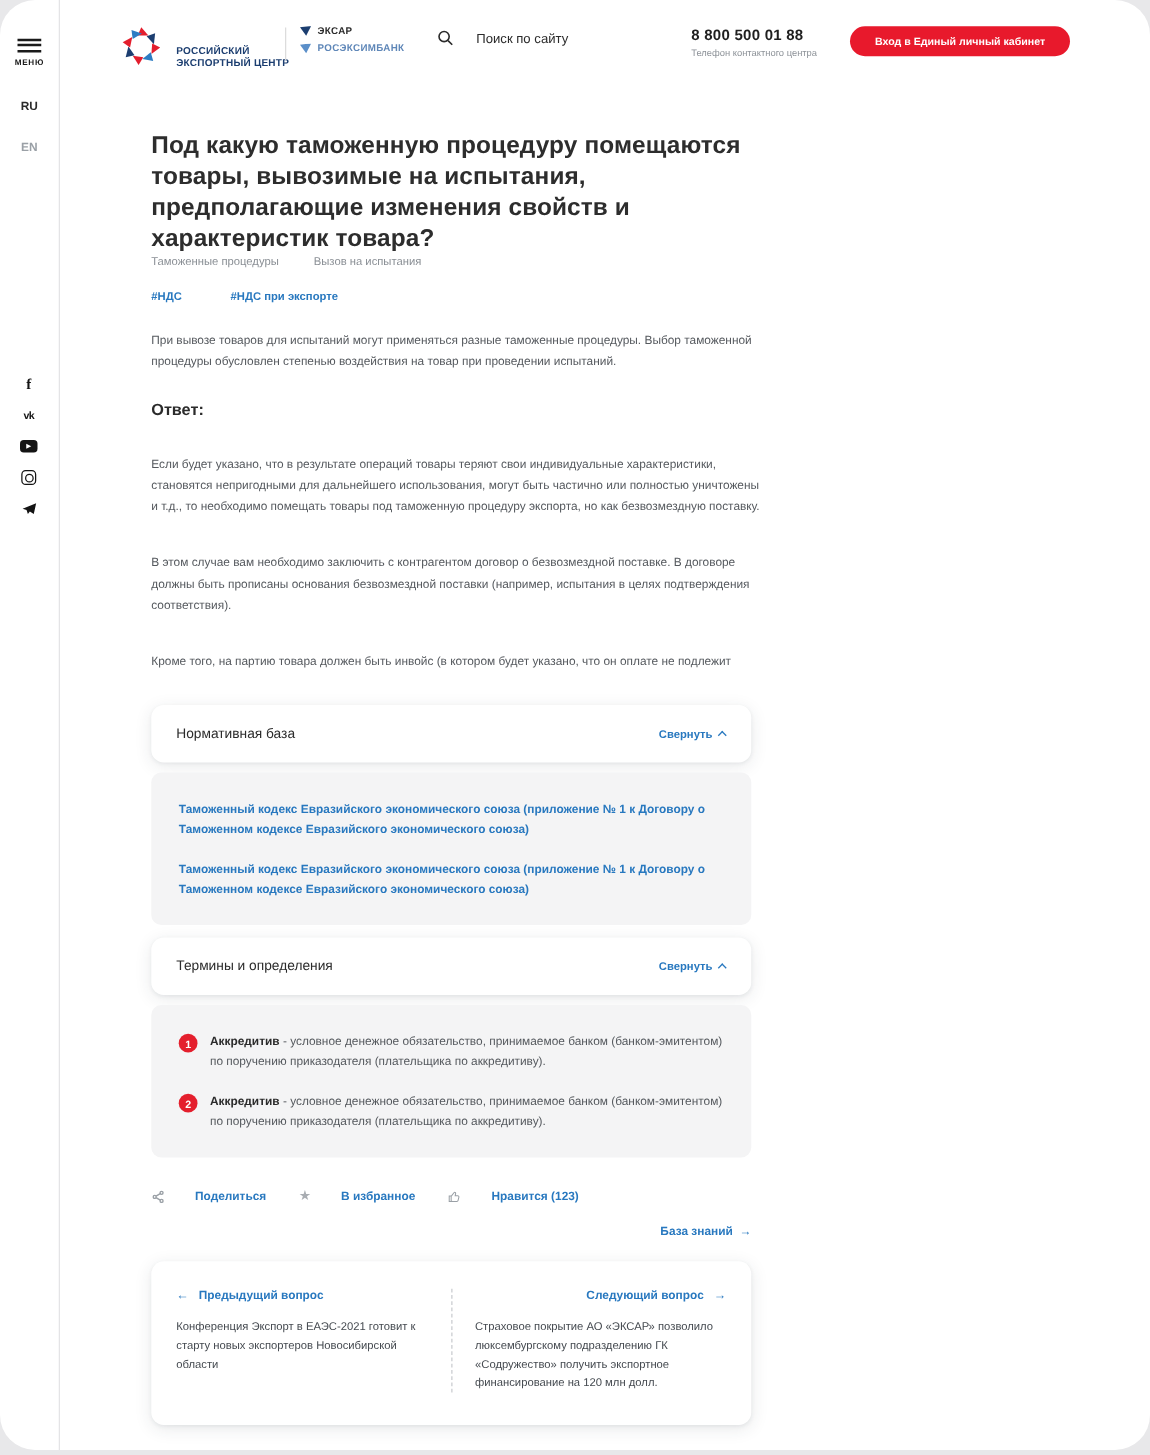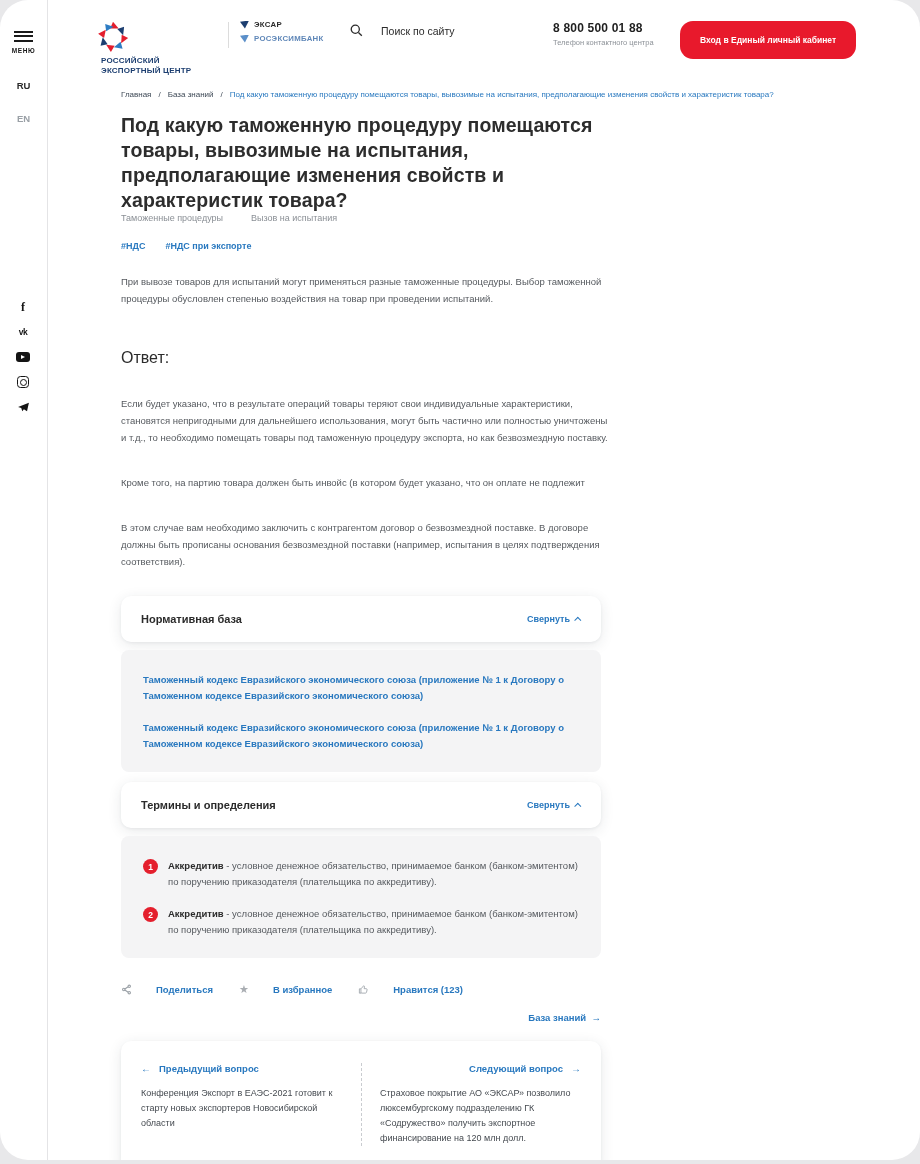--- a/index.html
+++ b/index.html
@@ -19,57 +19,57 @@
   .soc.fb { font-family:"Liberation Serif", serif; font-weight:bold; font-size:12px; }
   .soc.vk { font-weight:bold; font-size:8.5px; letter-spacing:-.5px; }
   .yt-box { width:14px; height:10px; background:#141414; border-radius:3px; position:relative; }
   .yt-box:after { content:""; position:absolute; left:5px; top:2.7px; border-left:4px solid #fff; border-top:2.4px solid transparent; border-bottom:2.4px solid transparent; }
   .ig-box { width:12px; height:12px; border:1.6px solid #141414; border-radius:3.5px; position:relative; }
   .ig-box:after { content:""; position:absolute; left:1.8px; top:1.8px; width:5px; height:5px; border:1.5px solid #141414; border-radius:50%; }
 
   
   .main { position:absolute; left:48px; top:0; right:0; bottom:0; }
   .hdr { position:relative; height:62px; }
-  .logo-wrap { position:absolute; left:45px; top:18px; display:flex; align-items:flex-start; cursor:pointer;flex-direction:column; }
+  .logo-wrap { position:absolute; left:45px; top:18px; display:flex; align-items:flex-end; cursor:pointer; }
   .logo-text { margin-left:8px; font-size:8px; font-weight:bold; color:#1c3e70; line-height:10px; letter-spacing:.2px; }
   .hdr-div { position:absolute; left:180px; top:22px; width:1px; height:26px; background:#dcdcdc; }
   .banks { position:absolute; left:192px; top:20px; }
   .bank-row { display:flex; align-items:center; margin-bottom:5px; cursor:pointer; }
   .flag { width:9px; height:8px; margin-right:5px; }
   .flag.navy { background:#1c3e70; clip-path:polygon(0 15%, 100% 0, 55% 100%); }
   .flag.blue { background:#5b8fc9; clip-path:polygon(0 15%, 100% 0, 55% 100%); }
   .bank-name { font-size:7.8px; font-weight:bold; color:#2b2b2b; letter-spacing:.3px; }
   .bank-name.blue { color:#5f87b8; }
   .search { position:absolute; left:302px; top:24px; display:flex; align-items:center; cursor:pointer; }
   .search input { border:none; outline:none; background:transparent; font-family:"Liberation Sans",sans-serif; font-size:10.5px; font-weight:normal; color:#2b2b2b; margin-left:18px; width:110px; }
   .search input::placeholder { color:#2b2b2b; opacity:1; }
   .phone-wrap { position:absolute; left:505px; top:21px; }
   .phone-num { font-size:12px; font-weight:bold; color:#1f1f1f; letter-spacing:.2px; }
   .phone-cap { font-size:7.5px; color:#8d9298; margin-top:3px; }
-  .login-btn { position:absolute; left:632px; top:21px; height:38px; padding:0 20px; background:#e8192c; color:#fff; font-size:8.5px; font-weight:bold; border:none; border-radius:13px; display:flex; align-items:center; cursor:pointer; font-family:"Liberation Sans",sans-serif; }
+  .login-btn { position:absolute; left:632px; top:21px; height:24px; padding:0 20px; background:#e8192c; color:#fff; font-size:8.5px; font-weight:bold; border:none; border-radius:13px; display:flex; align-items:center; cursor:pointer; font-family:"Liberation Sans",sans-serif; }
 
   
   .content { padding:28px 0 0 73px; width:553px; }
   .crumbs { font-size:8px; color:#3e4956; white-space:nowrap; }
   .crumbs .sep { margin:0 7px; color:#3e4956; }
   .crumbs .cur { color:#2878bf; cursor:pointer; }
   .crumb-link { cursor:pointer; }
   h1.title { margin-top:14px; width:490px; font-size:19.5px; line-height:25px; color:#2d2d2d; letter-spacing:.1px; }
   .tags { margin-top:0; display:flex; gap:28px; }
   .tag { font-size:9px; color:#8a8f95; }
-  .hashtags { margin-top:18px; display:flex; gap:20px; }
+  .hashtags { margin-top:18px; display:flex; gap:39px; }
   .hashtag { font-size:9px; font-weight:bold; color:#2878bf; cursor:pointer; }
   .para { margin-top:28px; width:490px; font-size:9.5px; line-height:17px; color:#55595e; }
   .para.intro { margin-top:22px; }
-  .answer-label { margin-top:42px; font-size:16px; font-weight:normal; color:#2b2b2b; }
+  .answer-label { margin-top:22px; font-size:13px; font-weight:bold; color:#2b2b2b; }
 
   
   .acc-card { margin-top:26px; width:480px; background:#fff; border-radius:10px; box-shadow:0 3px 14px rgba(40,50,60,.10), 0 1px 3px rgba(40,50,60,.06); padding:17px 20px; display:flex; align-items:center; justify-content:space-between; }
   .acc-card.second { margin-top:10px; }
-  .acc-title { font-size:11px; font-weight:bold; color:#2b2b2b; }
+  .acc-title { font-size:11px; font-weight:normal; color:#2b2b2b; }
   .collapse { display:flex; align-items:center; gap:6px; cursor:pointer; }
   .collapse-label { font-size:9px; font-weight:bold; color:#2878bf; }
   .chev-up { width:5px; height:5px; border-left:1.5px solid #2878bf; border-top:1.5px solid #2878bf; transform:rotate(45deg) translateY(1px); }
   .acc-body { margin-top:8px; width:480px; background:#f4f4f5; border-radius:8px; padding:22px 22px 20px 22px; }
   .law-link { font-size:9.5px; line-height:16px; font-weight:bold; color:#2878bf; cursor:pointer; width:430px; }
   .law-link + .law-link { margin-top:16px; }
   .term-item { display:flex; gap:10px; width:440px; }
   .term-item + .term-item { margin-top:16px; }
   .term-badge { flex:0 0 auto; width:15px; height:15px; border-radius:50%; background:#e41f2d; color:#fff; font-size:8.5px; font-weight:bold; display:flex; align-items:center; justify-content:center; margin-top:1px; }
   .term-text { font-size:9.5px; line-height:16px; color:#55595e; }
@@ -170,43 +170,40 @@
       </div>
       <div class="phone-wrap">
         <div class="phone-num">8 800 500 01 88</div>
         <div class="phone-cap">Телефон контактного центра</div>
       </div>
       <button class="login-btn">Вход в Единый личный кабинет</button>
     </header>
 
     <div class="content">
 
-      <nav class="crumbs">
-        <span class="crumb-link">Главная</span><span class="sep">/</span><span class="crumb-link">База знаний</span><span class="sep">/</span><span class="cur">Под какую таможенную процедуру помещаются товары, вывозимые на испытания, предполагающие изменения свойств и характеристик товара?</span>
-      </nav>
 
       <h1 class="title">Под какую таможенную процедуру помещаются товары, вывозимые на испытания, предполагающие изменения свойств и характеристик товара?</h1>
 
       <div class="tags">
         <span class="tag">Таможенные процедуры</span>
         <span class="tag">Вызов на испытания</span>
       </div>
 
       <div class="hashtags">
         <span class="hashtag">#НДС</span>
         <span class="hashtag">#НДС при экспорте</span>
       </div>
 
       <p class="para intro">При вывозе товаров для испытаний могут применяться разные таможенные процедуры. Выбор таможенной процедуры обусловлен степенью воздействия на товар при проведении испытаний.</p>
 
       <div class="answer-label">Ответ:</div>
 
       <p class="para">Если будет указано, что в результате операций товары теряют свои индивидуальные характеристики, становятся непригодными для дальнейшего использования, могут быть частично или полностью уничтожены и т.д., то необходимо помещать товары под таможенную процедуру экспорта, но как безвозмездную поставку.</p>
+      <p class="para">В этом случае вам необходимо заключить с контрагентом договор о безвозмездной поставке. В договоре должны быть прописаны основания безвозмездной поставки (например, испытания в целях подтверждения соответствия).</p>
       <p class="para">Кроме того, на партию товара должен быть инвойс (в котором будет указано, что он оплате не подлежит</p>
-      <p class="para">В этом случае вам необходимо заключить с контрагентом договор о безвозмездной поставке. В договоре должны быть прописаны основания безвозмездной поставки (например, испытания в целях подтверждения соответствия).</p>
 
       <div class="acc-card">
         <span class="acc-title">Нормативная база</span>
         <span class="collapse">
           <span class="collapse-label">Свернуть</span>
           <span class="chev-up"></span>
         </span>
       </div>
       <div class="acc-body">
         <div class="law-link">Таможенный кодекс Евразийского экономического союза (приложение № 1 к Договору о Таможенном кодексе Евразийского экономического союза)</div>

